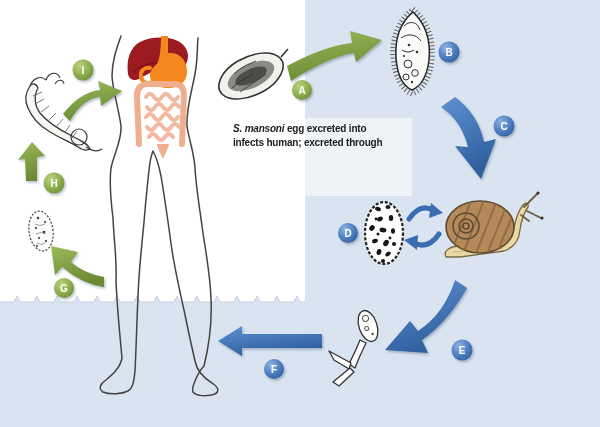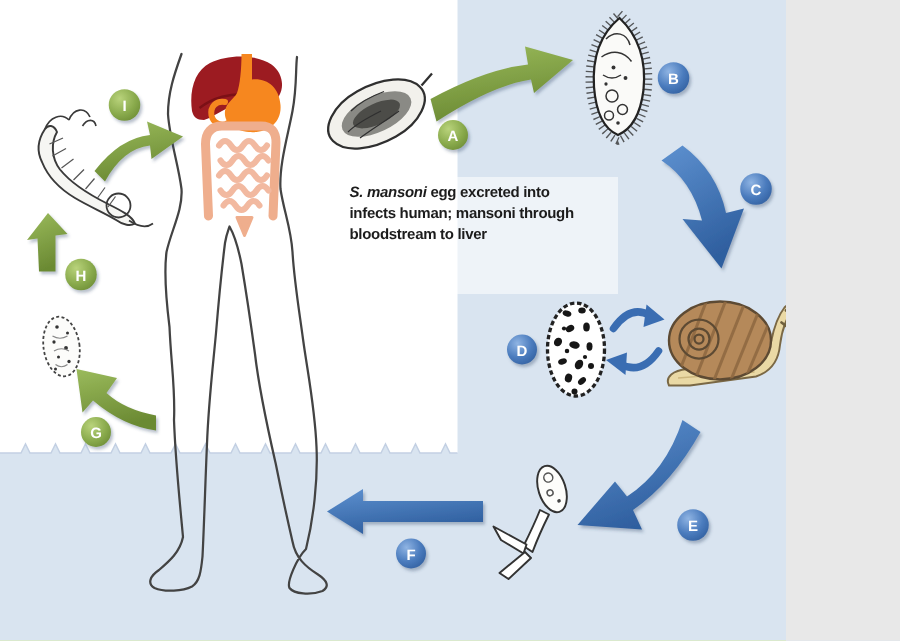--- a/index.html
+++ b/index.html
@@ -1,19 +1,19 @@
 <!DOCTYPE html>
 <html><head>
 <meta charset="utf-8">
 <style>
   html,body{margin:0;padding:0;background:#e8e8e8;}
   #canvas{
-    position:relative;width:524px;height:427px;overflow:hidden;
+    position:relative;width:600px;height:427px;overflow:hidden;
     font-family:"Liberation Sans",sans-serif;
-    background:#bef264;
+    background:#0f766e;
   }
   #diagram-svg{position:absolute;left:0;top:0;}
   .caption{
     position:absolute;left:228px;top:118px;width:184px;height:78px;
     background:rgba(255,255,255,0.55);
     padding:4px 5px;box-sizing:border-box;
     font-size:10px;font-weight:bold;color:#1c1c1c;
     line-height:14px;letter-spacing:-0.2px;
   }
   .caption .cap-line{white-space:nowrap;}
@@ -300,17 +300,16 @@
     <text class="marker-letter" x="54" y="187">H</text>
   </g>
   <g filter="url(#ds)">
     <circle cx="83" cy="70" r="10.5" fill="url(#gGreen)"></circle>
     <text class="marker-letter" x="83" y="74">I</text>
   </g>
 </svg>
 
   <div class="caption">
     <div class="cap-line"><i>S. mansoni</i><span> egg excreted into</span></div>
-    <div class="cap-line">infects human; mansoni through</div>
-    <div class="cap-line">bloodstream to liver</div>
+    <div class="cap-line">infects human; excreted through</div>
   </div>
 
 </div>
 
 </body></html>

